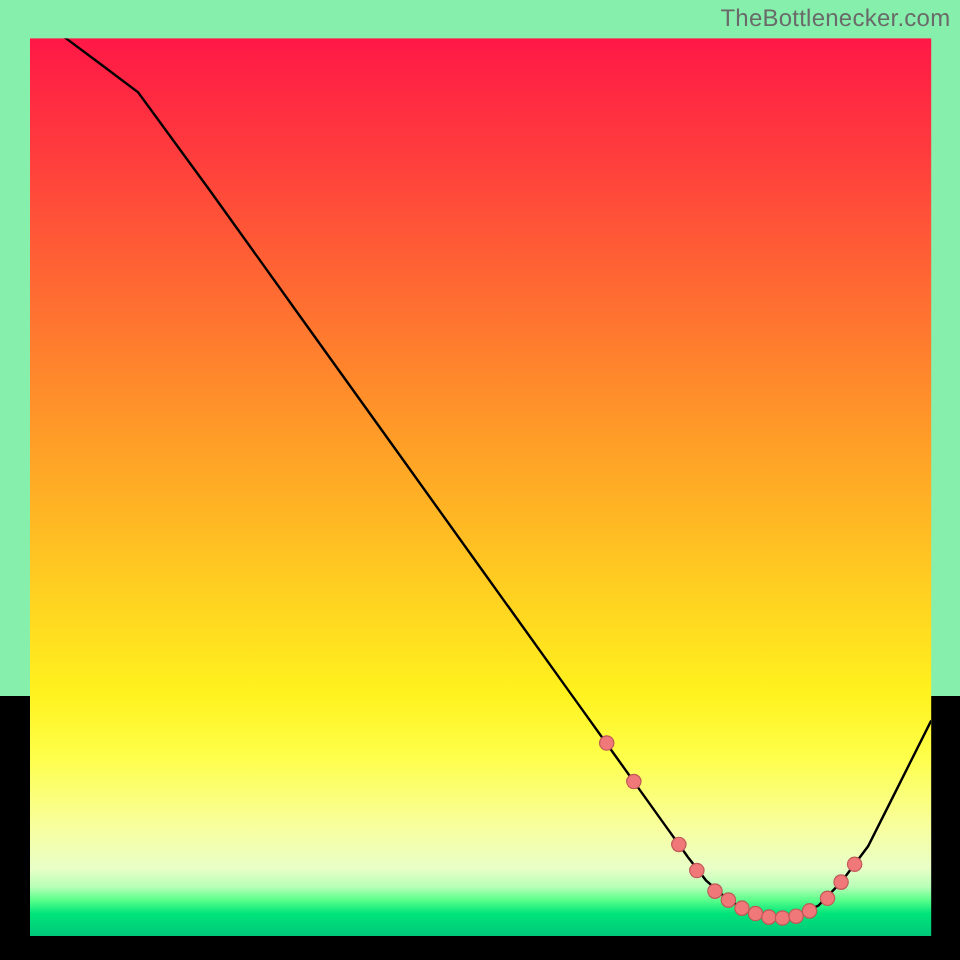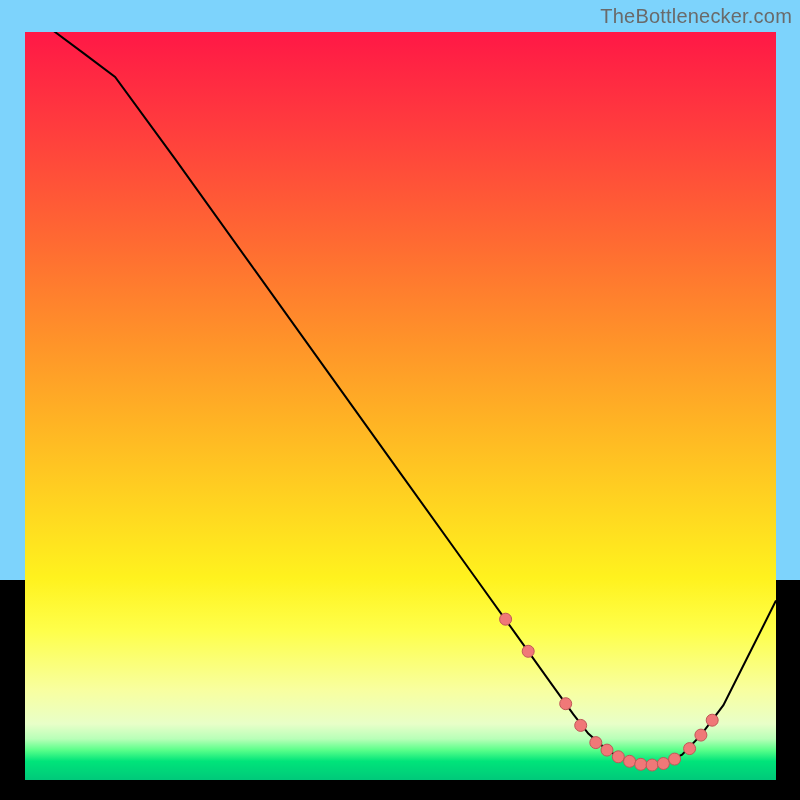--- a/index.html
+++ b/index.html
@@ -1,21 +1,21 @@
 <!DOCTYPE html>
 <html><head>
 <meta charset="utf-8">
 <style>
   * { margin: 0; padding: 0; box-sizing: border-box; }
   html, body { width: 800px; height: 800px; background: #000; overflow: hidden; }
   .wrap {
     position: relative;
     width: 800px;
     height: 580px;
-    background: #7dd3fc;
+    background: #86efac;
   }
   .plot {
     position: absolute;
     left: 25px;
     top: 32px;
     width: 751px;
     height: 748px;
   }
   .gradient {
     position: absolute;

